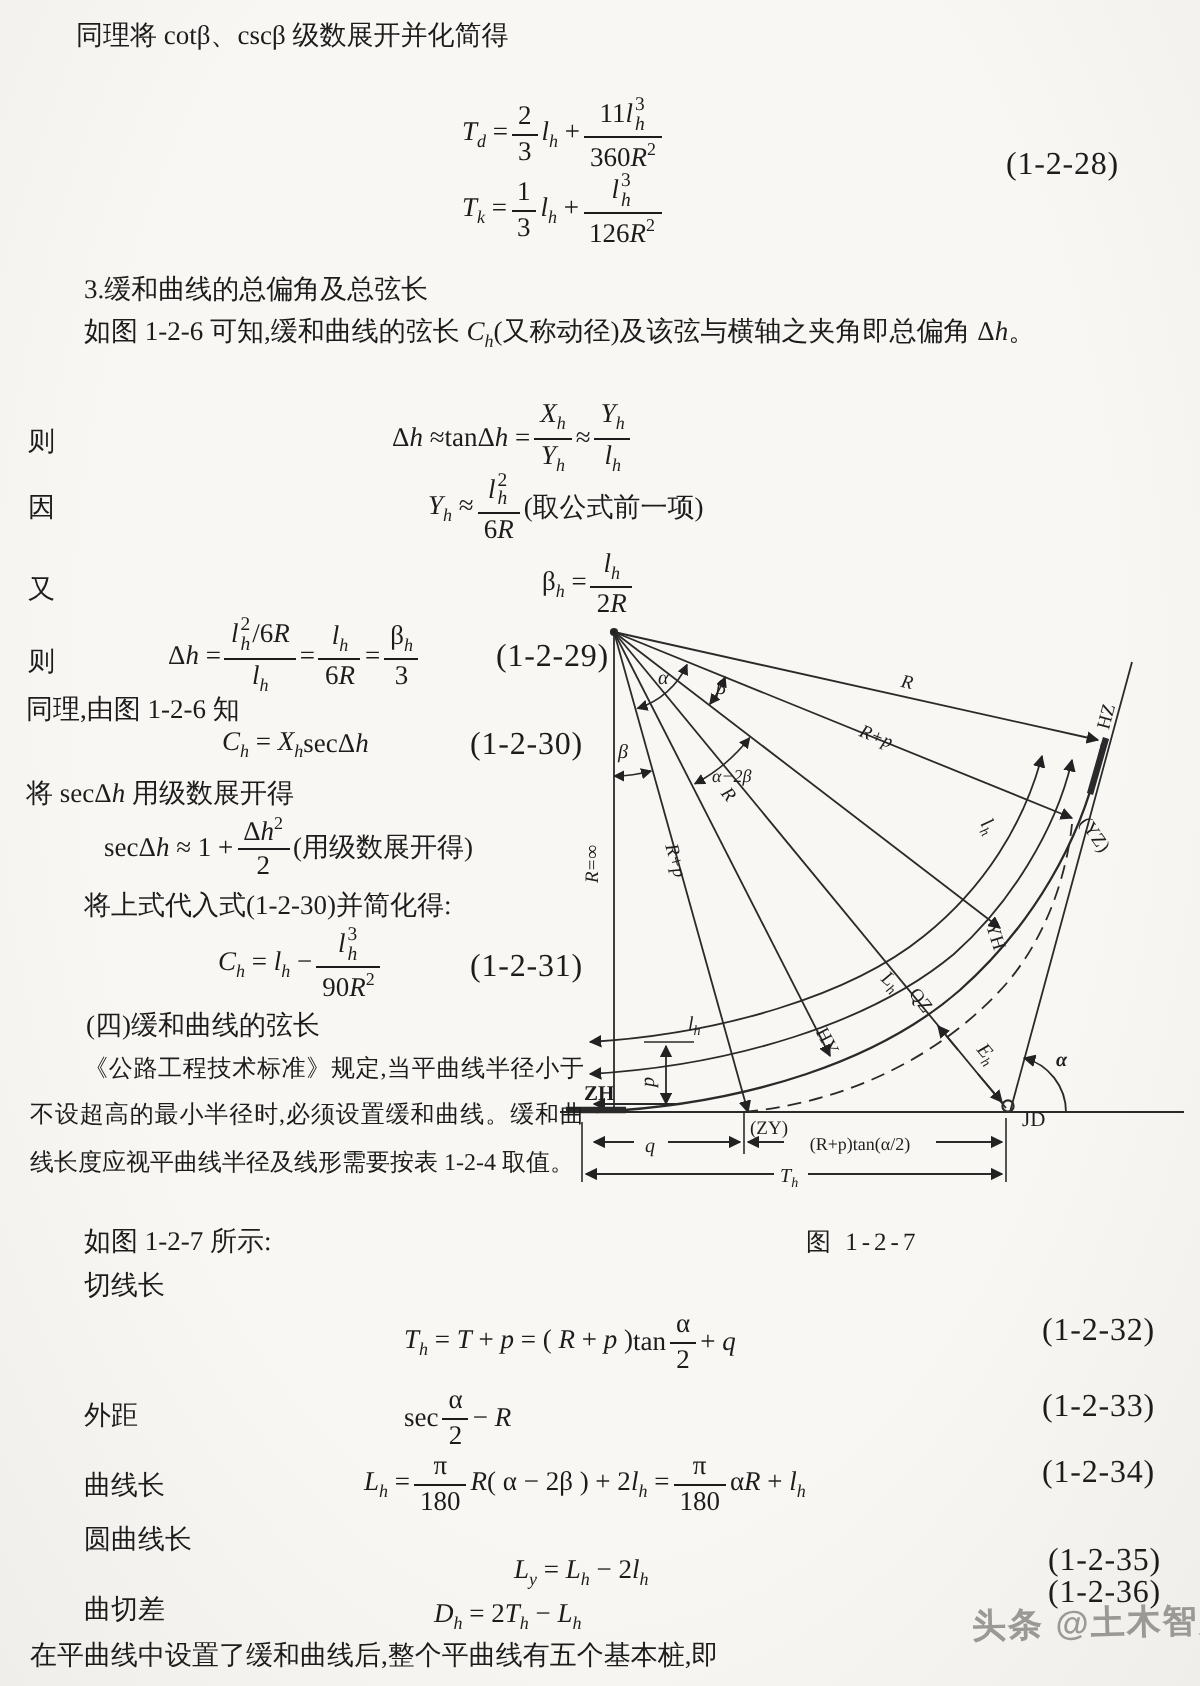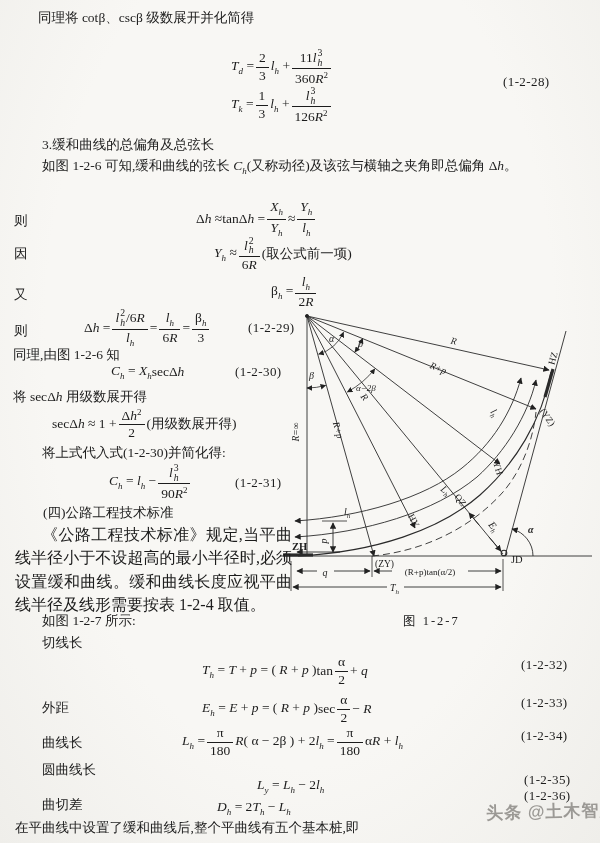--- a/index.html
+++ b/index.html
@@ -1,22 +1,22 @@
 <!DOCTYPE html>
 <html><head>
 <meta charset="utf-8">
 <style>
   html,body{margin:0;padding:0;}
   .page{position:relative;width:600px;height:843px;overflow:hidden;
         background:radial-gradient(ellipse at 50% 40%, #f8f7f4 60%, #efeeea 100%);
         font-family:"Liberation Serif","DejaVu Serif",serif;color:#1c1c1c;}
   .t{position:absolute;white-space:nowrap;font-size:13.5px;z-index:2;}
   .f{position:absolute;white-space:nowrap;display:flex;align-items:center;font-size:13.5px;z-index:2;}
-  .eqn{position:absolute;font-size:13px;letter-spacing:.4px;z-index:2;}
-  .para{position:absolute;width:277px;line-height:23.3px;text-indent:27px;font-size:16px;
+  .eqn{position:absolute;font-size:16px;letter-spacing:.4px;z-index:2;}
+  .para{position:absolute;width:277px;line-height:23.3px;text-indent:27px;font-size:12px;
         text-align:justify;z-index:2;}
   .cjk{font-style:normal;}
   .rm{font-style:normal;}
   .mm i{font-style:italic;}
   .mm sub,.mm sup, .f sub,.f sup{font-size:9px;}
   .frac{display:inline-block;vertical-align:middle;text-align:center;margin:0 2px;line-height:1.05;}
   .fn{display:block;padding:0 3px 1px;border-bottom:1px solid #1c1c1c;}
   .fd{display:block;padding:1px 3px 0;}
   .stk{display:inline-block;vertical-align:-0.4em;line-height:1;text-align:left;font-size:0.72em;margin:0 1px;}
   .stk>span{display:block;}
@@ -239,42 +239,41 @@
 
   <div class="f" style="left:109px;top:462px;height:40px">
       <span class="mm"><i>C</i><sub><i>h</i></sub> = <i>l</i><sub><i>h</i></sub> − </span>
       <span class="frac">
         <span class="fn"><span class="mm"><i>l</i><span class="stk"><span>3</span><span><i>h</i></span></span></span></span>
         <span class="fd"><span class="mm">90<i>R</i><sup>2</sup></span></span>
       </span>
     </div>
   <div class="eqn" style="left:235px;top:475px">(1-2-31)</div>
 
-  <div class="t" style="left:43px;top:504px">(四)公路工程技术标准</div>
+  <div class="t" style="left:43px;top:504px">(四)缓和曲线的弦长</div>
   <div class="para" style="left:15px;top:523px">《公路工程技术标准》规定,当平曲线半径小于不设超高的最小半径时,必须设置缓和曲线。缓和曲线长度应视平曲线半径及线形需要按表 1-2-4 取值。</div>
   <div class="t" style="left:42px;top:612px">如图 1-2-7 所示:</div>
 
   <div class="caption" style="left:403px;top:613px">图  1-2-7</div>
 
   <div class="t" style="left:42px;top:634px">切线长</div>
   <div class="f" style="left:202px;top:653px;height:36px">
       <span class="mm"><i>T</i><sub><i>h</i></sub> = <i>T</i> + <i>p</i> = ( <i>R</i> + <i>p</i> )</span>
       <span class="rm">tan</span>
       <span class="mm"> </span>
       <span class="frac">
         <span class="fn"><span class="mm">α</span></span>
         <span class="fd"><span class="mm">2</span></span>
       </span>
       <span class="mm"> + <i>q</i></span>
     </div>
   <div class="eqn" style="left:521px;top:657px">(1-2-32)</div>
 
   <div class="t" style="left:42px;top:699px">外距</div>
   <div class="f" style="left:202px;top:691px;height:36px">
-      <span class="mm"><i>E</i><sub><i>h</i></sub> = <i>E</i> + <i>p</i> = ( <i>R</i> + <i>p</i> )</span>
       <span class="rm">sec</span>
       <span class="mm"> </span>
       <span class="frac">
         <span class="fn"><span class="mm">α</span></span>
         <span class="fd"><span class="mm">2</span></span>
       </span>
       <span class="mm"> − <i>R</i></span>
     </div>
   <div class="eqn" style="left:521px;top:695px">(1-2-33)</div>
 

